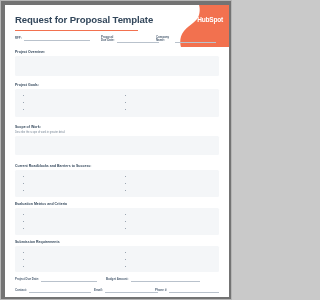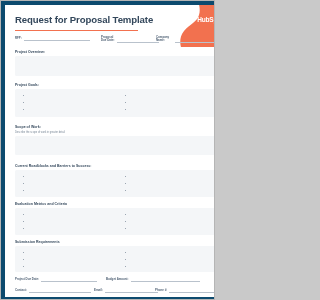--- a/index.html
+++ b/index.html
@@ -5,23 +5,23 @@
   html, body {
     margin: 0;
     padding: 0;
     background: #c9c9c9;
   }
   body {
     font-family: "Liberation Sans", sans-serif;
   }
   .page {
     position: relative;
-    width: 215px;
+    width: 232px;
     height: 300px;
-    background: #0c4a6e;
+    background: #737373;
     overflow: hidden;
     box-sizing: border-box;
     border: 1px solid #b5b5b5;
   }
   .sheet {
     position: absolute;
     left: 4px;
     top: 4px;
     width: 224px;
     height: 292px;

